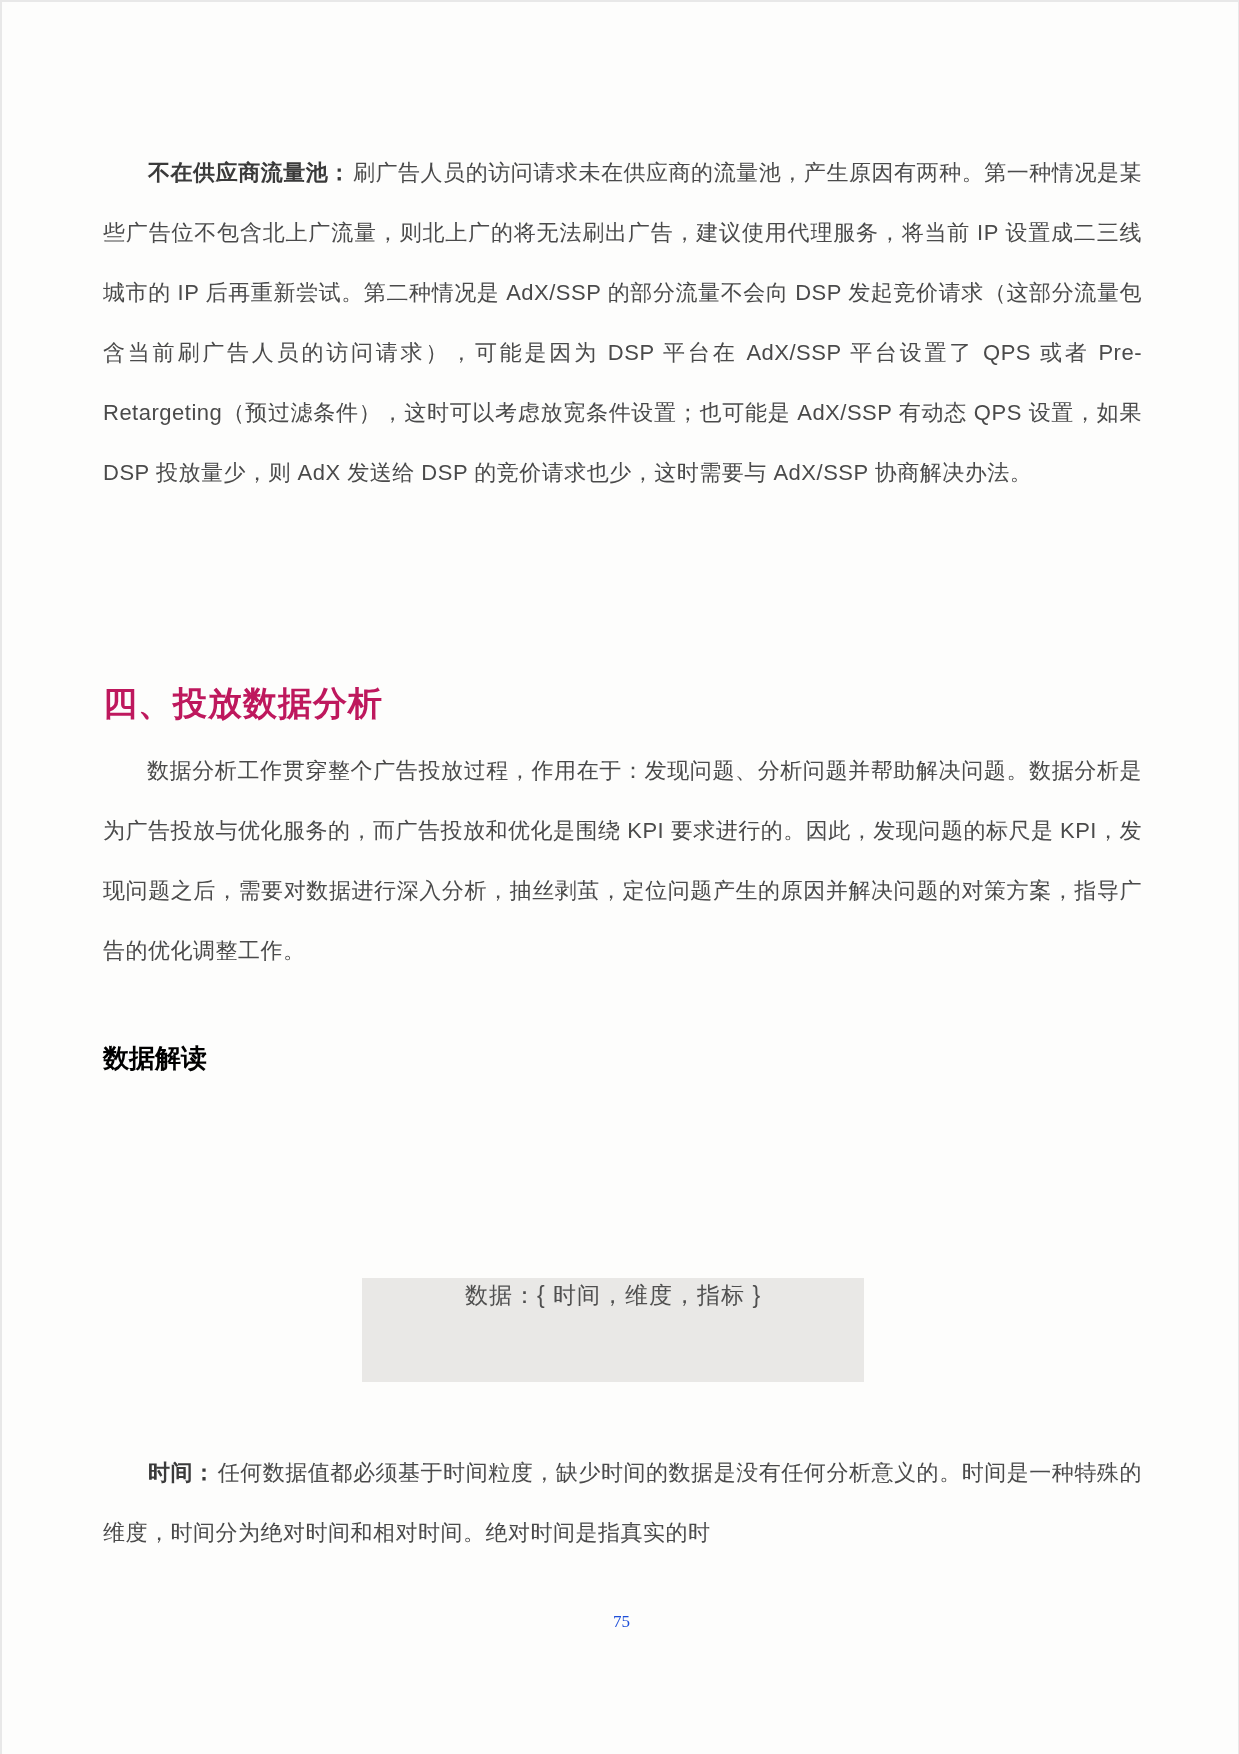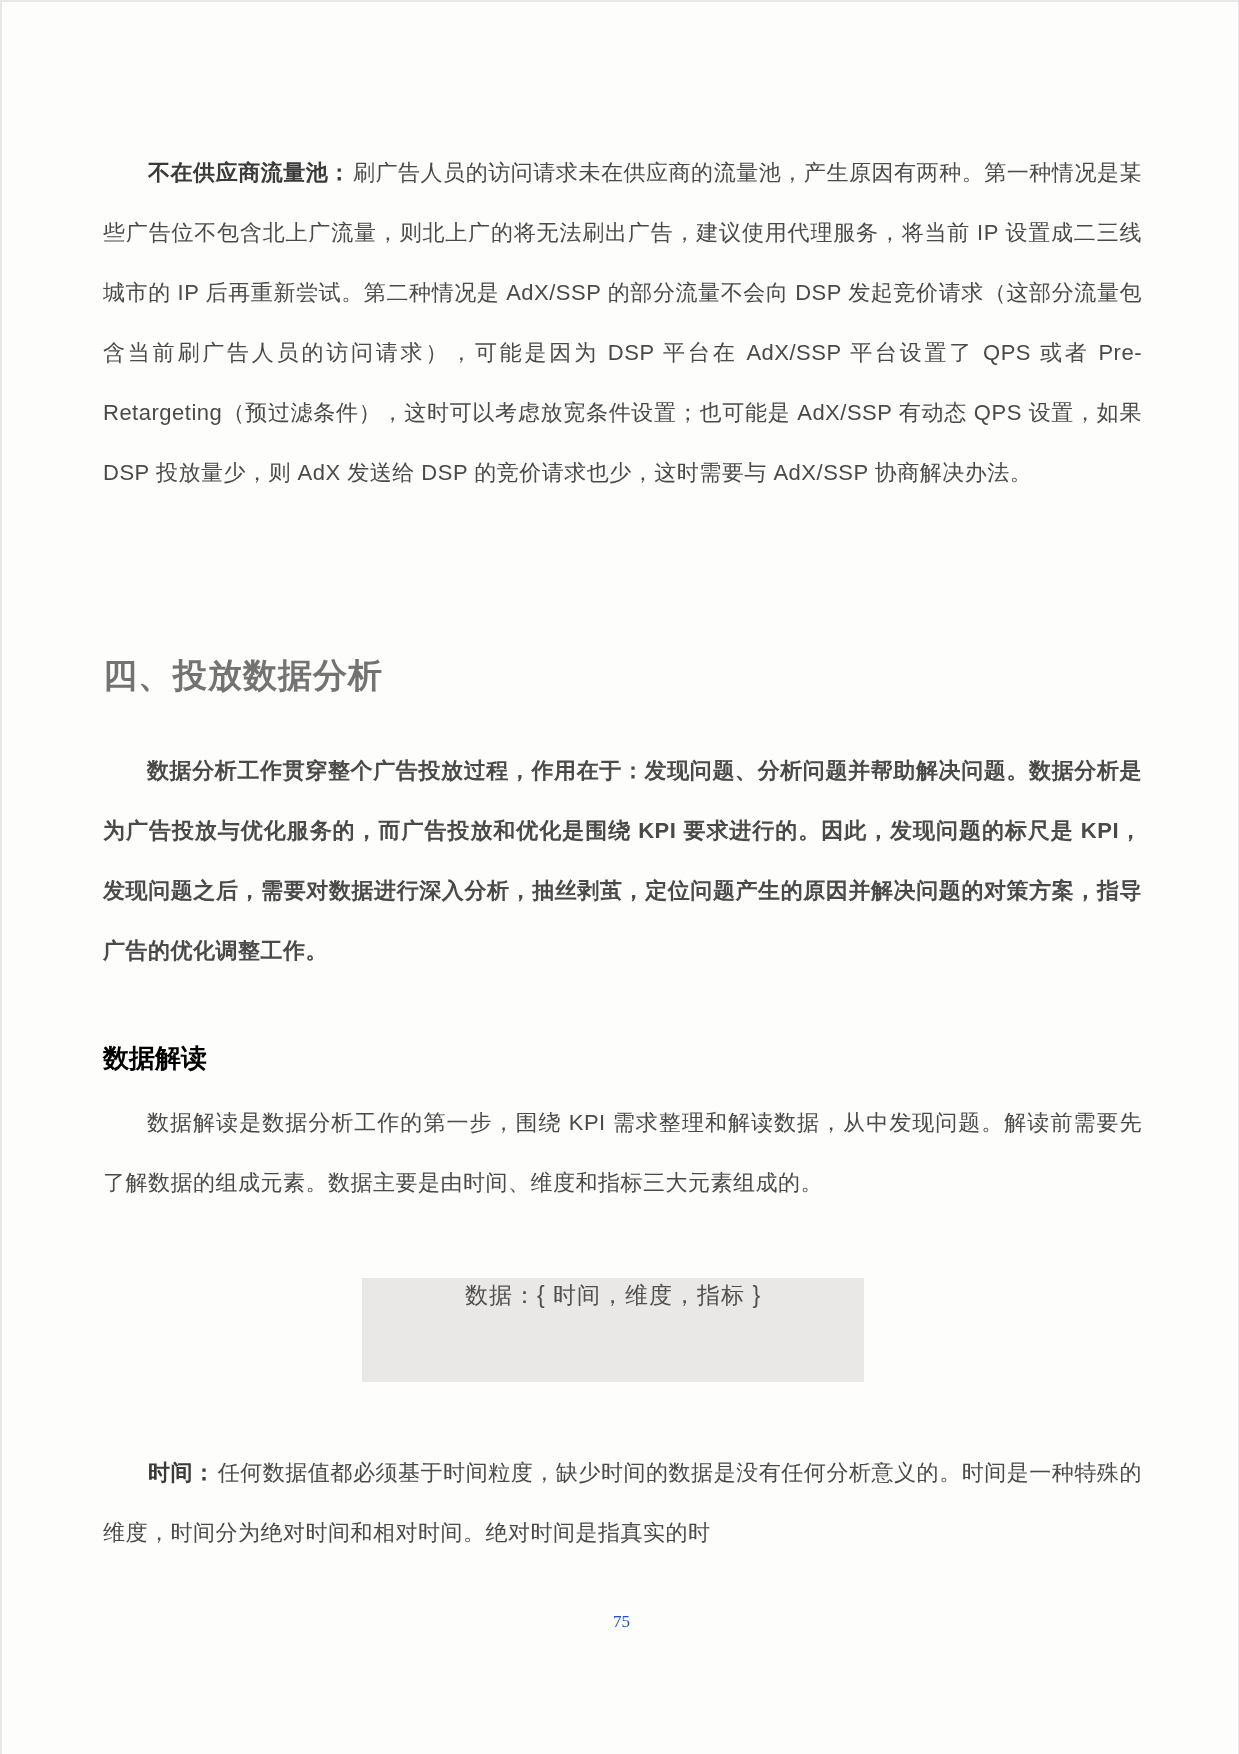--- a/index.html
+++ b/index.html
@@ -22,30 +22,30 @@
     color: #4a4a4a;
     text-align: justify;
     text-indent: 2em;
     letter-spacing: 0.5px;
   }
   .body-para .lead-bold {
     font-weight: 700;
     color: #3a3a3a;
   }
   .para-1 { top: 140px; }
-  .para-2 { top: 738px; font-weight: bold; }
+  .para-2 { top: 738px; }
   .para-3 { top: 1090px; }
   .para-4 { top: 1440px; }
   .section-heading {
     position: absolute;
     left: 100px;
-    top: 650px;
+    top: 678px;
     font-size: 34px;
     font-weight: 700;
-    color: #737373;
+    color: #be185d;
     letter-spacing: 1px;
   }
   .sub-heading {
     position: absolute;
     left: 100px;
     top: 1038px;
     font-size: 26px;
     font-weight: 700;
     color: #000000;
   }
@@ -80,21 +80,20 @@
 <div class="page">
 
   <p class="body-para para-1"><span class="lead-bold">不在供应商流量池：</span><span>刷广告人员的访问请求未在供应商的流量池，产生原因有两种。第一种情况是某些广告位不包含北上广流量，则北上广的将无法刷出广告，建议使用代理服务，将当前 IP 设置成二三线城市的 IP 后再重新尝试。第二种情况是 AdX/SSP 的部分流量不会向 DSP 发起竞价请求（这部分流量包含当前刷广告人员的访问请求），可能是因为 DSP 平台在 AdX/SSP 平台设置了 QPS 或者 Pre-Retargeting（预过滤条件），这时可以考虑放宽条件设置；也可能是 AdX/SSP 有动态 QPS 设置，如果 DSP 投放量少，则 AdX 发送给 DSP 的竞价请求也少，这时需要与 AdX/SSP 协商解决办法。</span></p>
 
   <h1 class="section-heading">四、投放数据分析</h1>
 
   <p class="body-para para-2">数据分析工作贯穿整个广告投放过程，作用在于：发现问题、分析问题并帮助解决问题。数据分析是为广告投放与优化服务的，而广告投放和优化是围绕 KPI 要求进行的。因此，发现问题的标尺是 KPI，发现问题之后，需要对数据进行深入分析，抽丝剥茧，定位问题产生的原因并解决问题的对策方案，指导广告的优化调整工作。</p>
 
   <h2 class="sub-heading">数据解读</h2>
 
-  <p class="body-para para-3">数据解读是数据分析工作的第一步，围绕 KPI 需求整理和解读数据，从中发现问题。解读前需要先了解数据的组成元素。数据主要是由时间、维度和指标三大元素组成的。</p>
 
   <div class="formula-box">
     <span>数据：{ 时间，维度，指标 }</span>
   </div>
 
   <p class="body-para para-4"><span class="lead-bold">时间：</span><span>任何数据值都必须基于时间粒度，缺少时间的数据是没有任何分析意义的。时间是一种特殊的维度，时间分为绝对时间和相对时间。绝对时间是指真实的时</span></p>
 
   <div class="page-number">75</div>
 
 </div>

